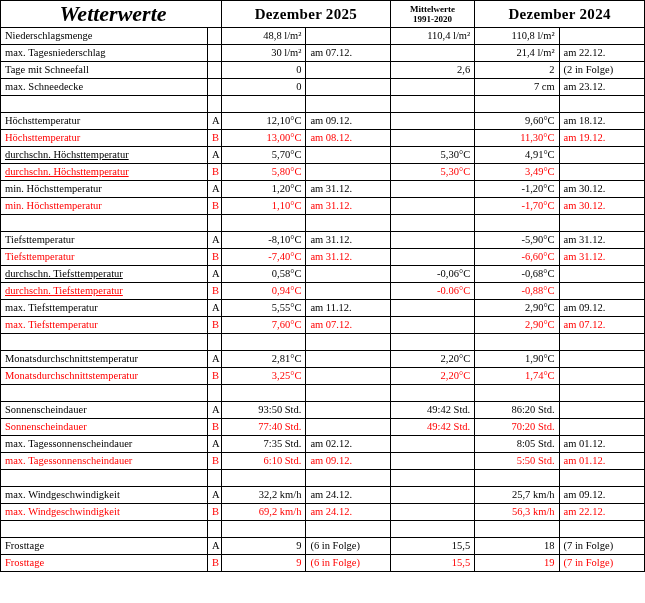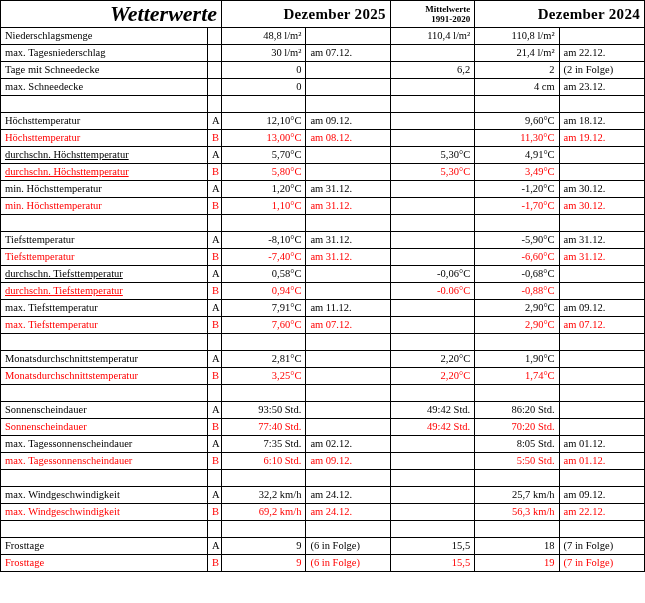--- a/index.html
+++ b/index.html
@@ -32,21 +32,21 @@
   col.c-label{width:206px;}
   col.c-ab{width:14px;}
   col.c-val1{width:84px;}
   col.c-note1{width:84px;}
   col.c-mid{width:84px;}
   col.c-val2{width:84px;}
   col.c-note2{width:85px;}
 
   .hdr td{
     border:1px solid #000;
-    text-align:right;
+    text-align:center;
     vertical-align:middle;
     font-weight:bold;
     height:44px;
   }
   .title{
     font-family:"Liberation Serif", serif;
     font-style:italic;
     font-weight:bold;
     font-size:22px;
     text-align:left;
@@ -100,35 +100,35 @@
         <tr>
           <td class="lft">max. Tagesniederschlag</td>
           <td class="ctr"></td>
           <td class="num">30 l/m²</td>
           <td class="lft">am 07.12.</td>
           <td class="num"></td>
           <td class="num">21,4 l/m²</td>
           <td class="lft">am 22.12.</td>
         </tr>
         <tr>
-          <td class="lft">Tage mit Schneedecke</td>
+          <td class="lft">Tage mit Schneefall</td>
           <td class="ctr"></td>
           <td class="num">0</td>
           <td class="lft"></td>
-          <td class="num">6,2</td>
+          <td class="num">2,6</td>
           <td class="num">2</td>
           <td class="lft">(2 in Folge)</td>
         </tr>
         <tr>
           <td class="lft">max. Schneedecke</td>
           <td class="ctr"></td>
           <td class="num">0</td>
           <td class="lft"></td>
           <td class="num"></td>
-          <td class="num">4 cm</td>
+          <td class="num">7 cm</td>
           <td class="lft">am 23.12.</td>
         </tr>
         <tr class="sep">
           <td></td>
           <td></td>
           <td></td>
           <td></td>
           <td></td>
           <td></td>
           <td></td>
@@ -228,21 +228,21 @@
           <td class="ctr red">B</td>
           <td class="num red">0,94°C</td>
           <td class="lft red"></td>
           <td class="num red">-0.06°C</td>
           <td class="num red">-0,88°C</td>
           <td class="lft red"></td>
         </tr>
         <tr>
           <td class="lft">max. Tiefsttemperatur</td>
           <td class="ctr">A</td>
-          <td class="num">7,91°C</td>
+          <td class="num">5,55°C</td>
           <td class="lft">am 11.12.</td>
           <td class="num"></td>
           <td class="num">2,90°C</td>
           <td class="lft">am 09.12.</td>
         </tr>
         <tr>
           <td class="lft red">max. Tiefsttemperatur</td>
           <td class="ctr red">B</td>
           <td class="num red">7,60°C</td>
           <td class="lft red">am 07.12.</td>

